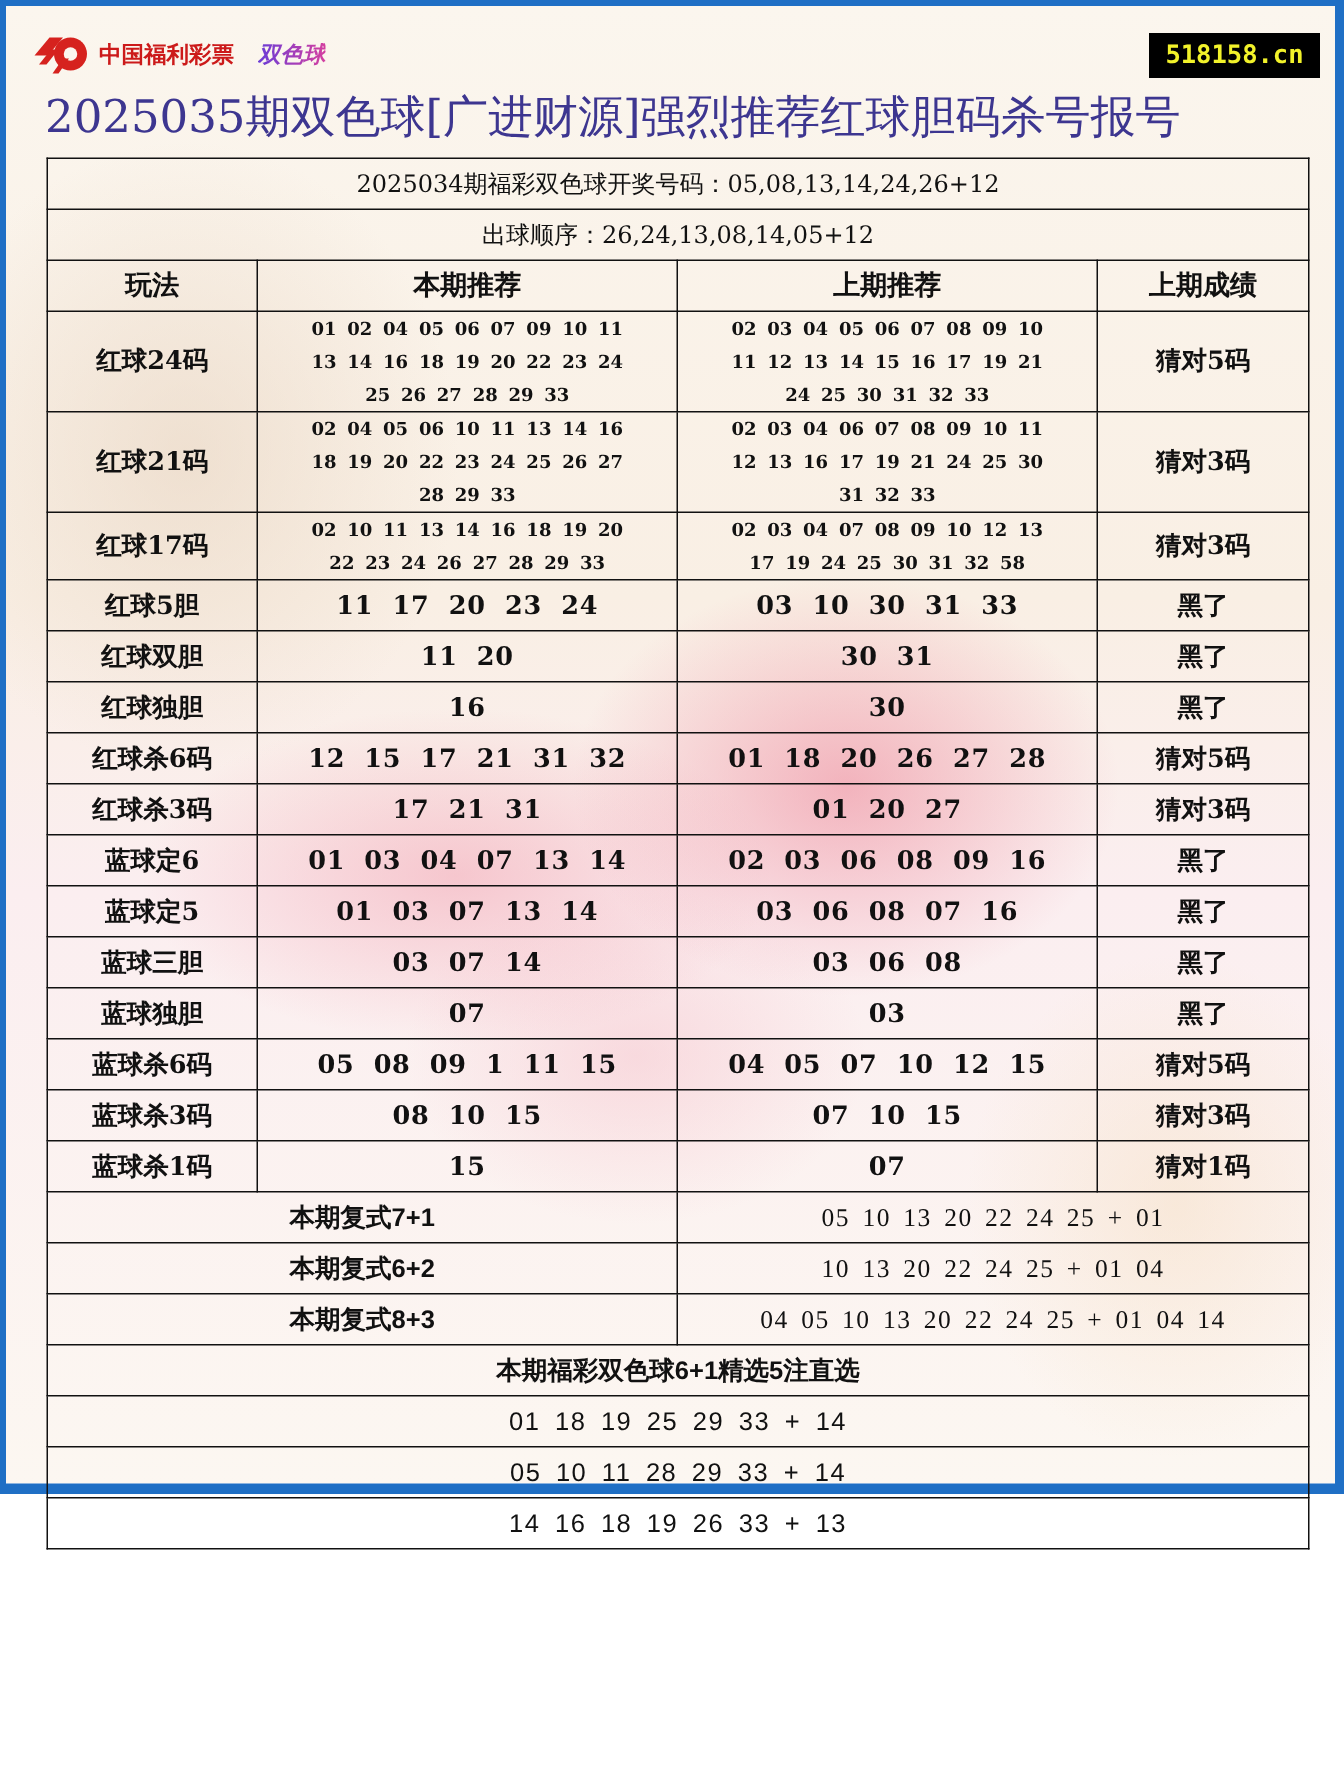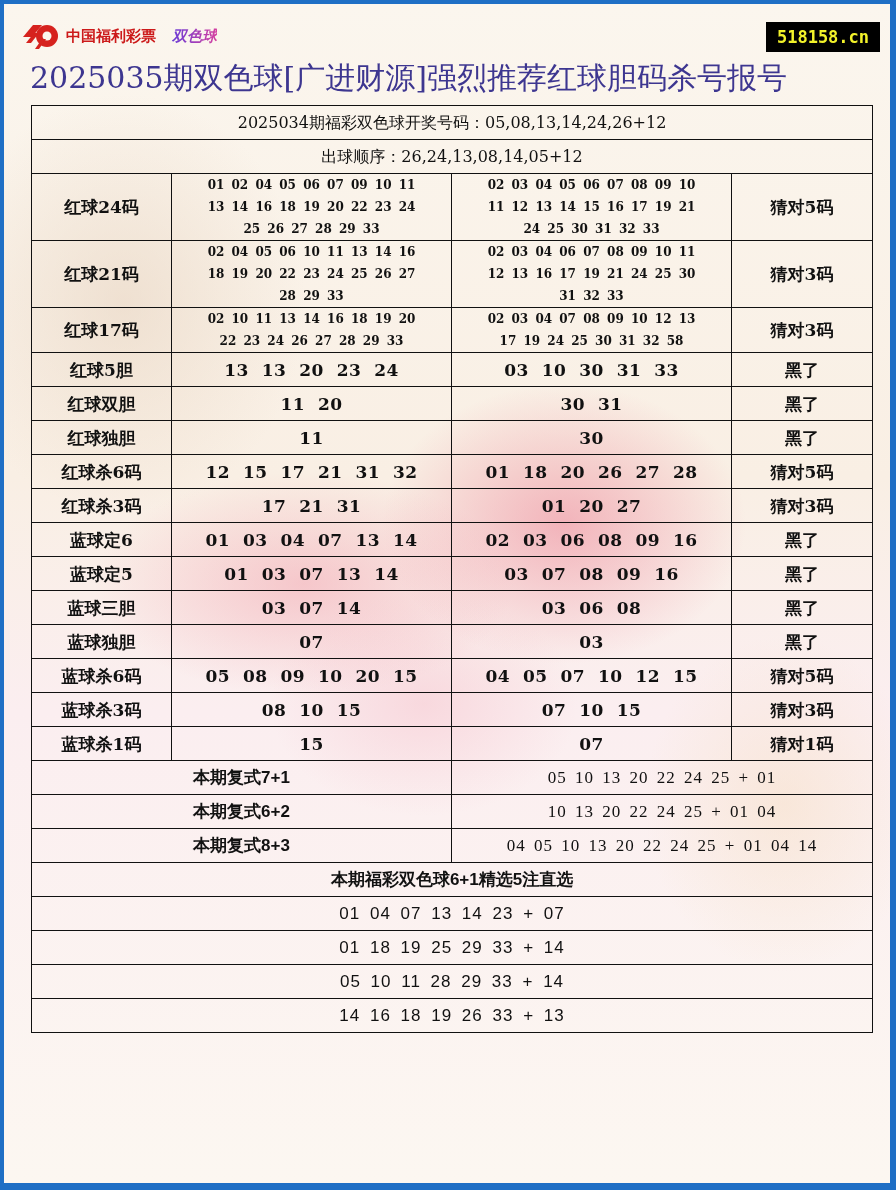--- a/index.html
+++ b/index.html
@@ -2,21 +2,21 @@
 <html><head>
 <meta charset="utf-8">
 <style>
   html, body { margin: 0; padding: 0; }
   body {
     width: 896px; height: 1190px; overflow: hidden;
     font-family: "DejaVu Serif", "Liberation Serif", serif;
   }
   .frame {
     position: relative;
-    width: 896px; height: 1190px; box-sizing: border-box;
+    width: 896px; height: 996px; box-sizing: border-box;
     border-top: 4px solid #1f6fc5;
     border-left: 4px solid #1f6fc5;
     border-right: 6px solid #1f6fc5;
     border-bottom: 7px solid #1f6fc5;
     background:
       radial-gradient(ellipse 260px 200px at 560px 520px, rgba(236,130,150,0.55), rgba(236,130,150,0) 70%),
       radial-gradient(ellipse 300px 160px at 300px 580px, rgba(240,150,165,0.45), rgba(240,150,165,0) 70%),
       radial-gradient(ellipse 220px 160px at 420px 700px, rgba(245,190,200,0.45), rgba(245,190,200,0) 70%),
       radial-gradient(ellipse 200px 240px at 780px 800px, rgba(245,220,190,0.45), rgba(245,220,190,0) 70%),
       radial-gradient(ellipse 260px 300px at 120px 300px, rgba(230,210,190,0.55), rgba(230,210,190,0) 70%),
@@ -113,20 +113,26 @@
       <col style="width:280px">
       <col style="width:141px">
     </colgroup>
     <tbody>
         <tr>
       <td colspan="4" class="banner">2025034期福彩双色球开奖号码：05,08,13,14,24,26+12</td>
     </tr>
     <tr>
       <td colspan="4" class="banner">出球顺序：26,24,13,08,14,05+12</td>
     </tr>
+    <tr>
+      <td class="hdr">玩法</td>
+      <td class="hdr">本期推荐</td>
+      <td class="hdr">上期推荐</td>
+      <td class="hdr">上期成绩</td>
+    </tr>
 
     <tr>
       <td class="label">红球24码</td>
       <td class="multi">01 02 04 05 06 07 09 10 11
 13 14 16 18 19 20 22 23 24
 25 26 27 28 29 33</td>
       <td class="multi">02 03 04 05 06 07 08 09 10
 11 12 13 14 15 16 17 19 21
 24 25 30 31 32 33</td>
       <td class="result">猜对5码</td>
@@ -145,33 +151,33 @@
       <td class="label">红球17码</td>
       <td class="multi multi2">02 10 11 13 14 16 18 19 20
 22 23 24 26 27 28 29 33</td>
       <td class="multi multi2">02 03 04 07 08 09 10 12 13
 17 19 24 25 30 31 32 58</td>
       <td class="result">猜对3码</td>
     </tr>
 
     <tr>
       <td class="label">红球5胆</td>
-      <td class="nums">13  13  20  23  24</td>
+      <td class="nums">11  17  20  23  24</td>
       <td class="nums">03  10  30  31  33</td>
       <td class="result">黑了</td>
     </tr>
     <tr>
       <td class="label">红球双胆</td>
       <td class="nums">11  20</td>
       <td class="nums">30  31</td>
       <td class="result">黑了</td>
     </tr>
     <tr>
       <td class="label">红球独胆</td>
-      <td class="nums">11</td>
+      <td class="nums">16</td>
       <td class="nums">30</td>
       <td class="result">黑了</td>
     </tr>
     <tr>
       <td class="label">红球杀6码</td>
       <td class="nums">12  15  17  21  31  32</td>
       <td class="nums">01  18  20  26  27  28</td>
       <td class="result">猜对5码</td>
     </tr>
     <tr>
@@ -182,38 +188,38 @@
     </tr>
     <tr>
       <td class="label">蓝球定6</td>
       <td class="nums">01  03  04  07  13  14</td>
       <td class="nums">02  03  06  08  09  16</td>
       <td class="result">黑了</td>
     </tr>
     <tr>
       <td class="label">蓝球定5</td>
       <td class="nums">01  03  07  13  14</td>
-      <td class="nums">03  07  08  09  16</td>
+      <td class="nums">03  06  08  07  16</td>
       <td class="result">黑了</td>
     </tr>
     <tr>
       <td class="label">蓝球三胆</td>
       <td class="nums">03  07  14</td>
       <td class="nums">03  06  08</td>
       <td class="result">黑了</td>
     </tr>
     <tr>
       <td class="label">蓝球独胆</td>
       <td class="nums">07</td>
       <td class="nums">03</td>
       <td class="result">黑了</td>
     </tr>
     <tr>
       <td class="label">蓝球杀6码</td>
-      <td class="nums">05  08  09  10  20  15</td>
+      <td class="nums">05  08  09  1  11  15</td>
       <td class="nums">04  05  07  10  12  15</td>
       <td class="result">猜对5码</td>
     </tr>
     <tr>
       <td class="label">蓝球杀3码</td>
       <td class="nums">08  10  15</td>
       <td class="nums">07  10  15</td>
       <td class="result">猜对3码</td>
     </tr>
     <tr>
@@ -233,23 +239,20 @@
     </tr>
     <tr>
       <td colspan="2" class="fushi-label">本期复式8+3</td>
       <td colspan="2" class="fushi-nums">04 05 10 13 20 22 24 25 + 01 04 14</td>
     </tr>
 
     <tr>
       <td colspan="4" class="pick-title">本期福彩双色球6+1精选5注直选</td>
     </tr>
     <tr>
-      <td colspan="4" class="pick">01 04 07 13 14 23 + 07</td>
-    </tr>
-    <tr>
       <td colspan="4" class="pick">01 18 19 25 29 33 + 14</td>
     </tr>
     <tr>
       <td colspan="4" class="pick">05 10 11 28 29 33 + 14</td>
     </tr>
     <tr>
       <td colspan="4" class="pick">14 16 18 19 26 33 + 13</td>
     </tr>
 
   </tbody>

